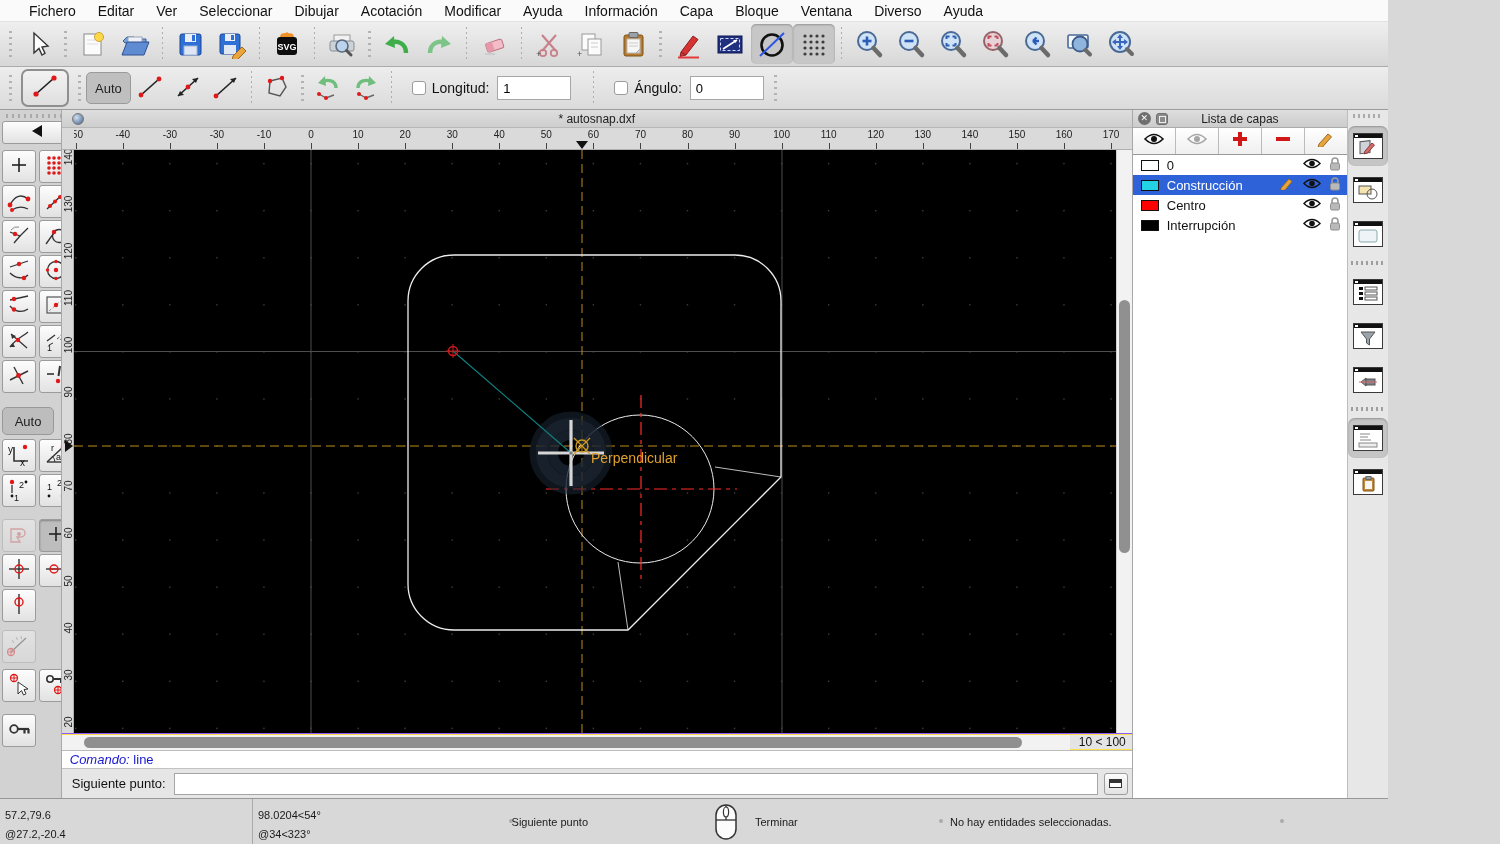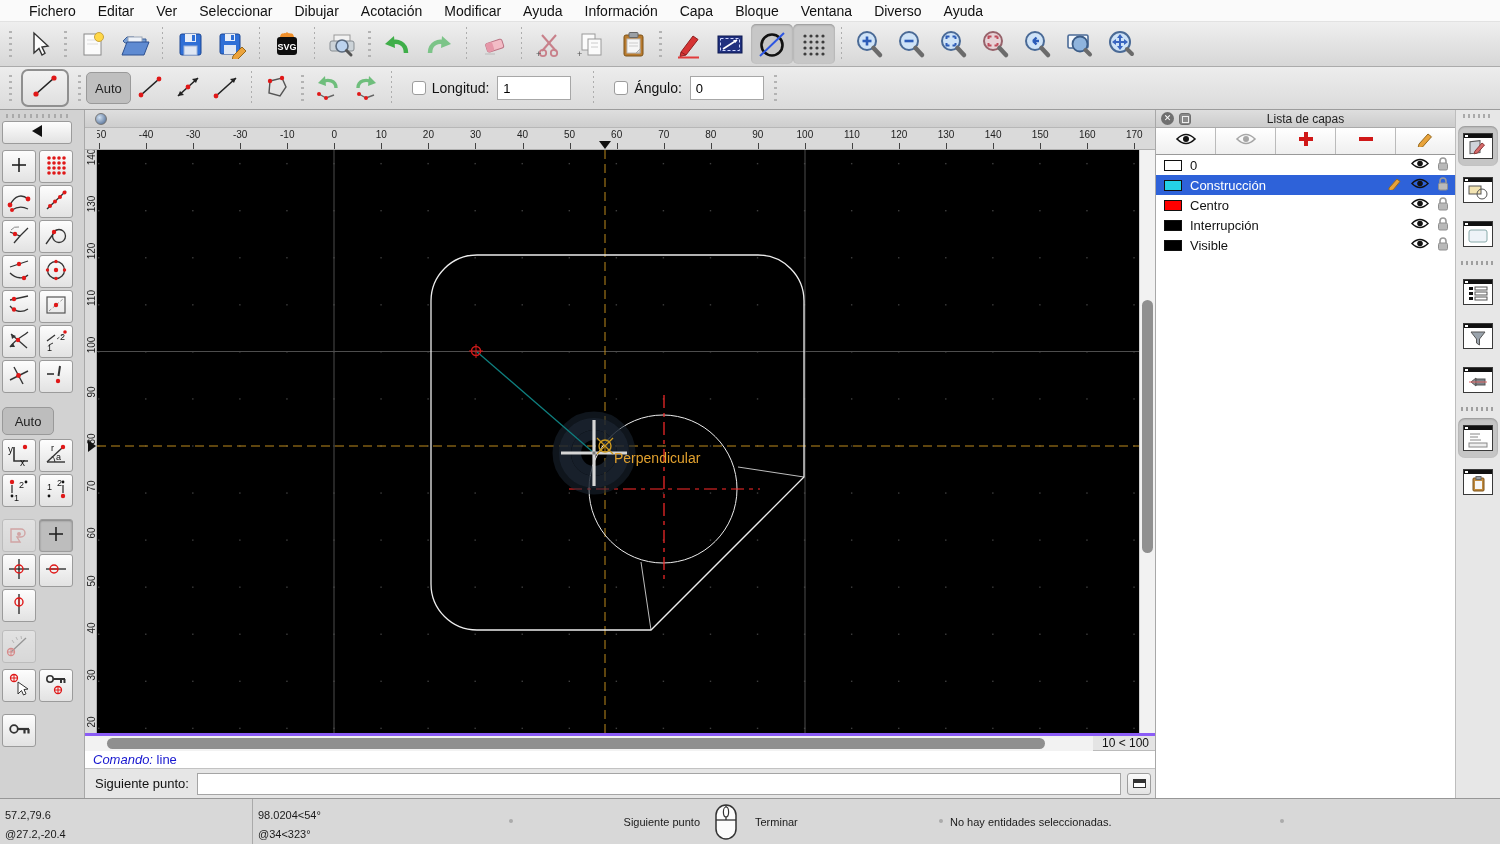--- a/index.html
+++ b/index.html
@@ -1,17 +1,17 @@
 <!DOCTYPE html>
 <html><head>
 <meta charset="utf-8">
 <style>
   * { margin:0; padding:0; box-sizing:border-box; }
   html,body { width:1500px; height:844px; overflow:hidden; font-family:"Liberation Sans",sans-serif; background:#d8d8d8; }
-  .app { width:1500px; height:844px; display:flex; flex-direction:column; }
+  .app { width:1388px; height:844px; display:flex; flex-direction:column; }
 
   
   .menubar { height:22px; background:#fafafa; display:flex; align-items:center; padding-left:18px; gap:0; border-bottom:1px solid #e2e2e2; }
   .mi { font-size:14px; color:#111; padding:0 11px; white-space:nowrap; }
 
   
   .toolbar-main { height:45px; background:linear-gradient(#efefef,#d7d7d7); border-bottom:1px solid #ababab; display:flex; align-items:center; padding:0 4px; }
   .grip { width:3px; height:26px; margin:0 5px; background:repeating-linear-gradient(#b3b3b3 0 2px, transparent 2px 6px); }
   .vsep { width:1px; height:34px; margin:0 6px; background:repeating-linear-gradient(#adadad 0 2px, transparent 2px 5px); }
   .tb { width:42px; height:40px; border:none; background:transparent; display:flex; align-items:center; justify-content:center; }
@@ -52,21 +52,21 @@
   .hruler .lab { position:absolute; top:1px; transform:translateX(-50%); }
   .hruler .tick { position:absolute; bottom:0; width:1px; height:6px; background:#444; }
   .hmark { position:absolute; bottom:0; width:0; height:0; border-left:6px solid transparent; border-right:6px solid transparent; border-top:8px solid #111; transform:translateX(-50%); }
   .cv-body { display:flex; height:583px; }
   .vruler { width:12px; position:relative; background:#dadada; border-right:1px solid #b0b0b0; font-size:10px; color:#222; overflow:hidden; }
   .vruler .lab { position:absolute; left:6px; transform:translate(-50%,-50%) rotate(-90deg); }
   .vmark { position:absolute; right:0; width:0; height:0; border-top:6px solid transparent; border-bottom:6px solid transparent; border-left:8px solid #111; transform:translateY(-50%); }
   .canvas { width:1042px; height:583px; background:#000; position:relative; }
   .vscroll { width:16px; background:#f2f2f2; border-left:1px solid #cfcfcf; position:relative; }
   .vthumb { position:absolute; left:2px; width:11px; border-radius:6px; background:#909090; }
-  .hscroll-row { height:17px; display:flex; align-items:center; background:#fde047; border-top:3px solid #8b5cf6; }
+  .hscroll-row { height:17px; display:flex; align-items:center; background:#fde047; border-top:1px solid #8b5cf6; }
   .hscroll { flex:1; height:15px; position:relative; background:#f2f2f2; }
   .hthumb { position:absolute; top:2px; height:11px; border-radius:6px; background:#8f8f8f; }
   .zoomind { width:62px; text-align:right; padding-right:6px; font-size:12px; color:#111; background:#e4e4e4; }
   .cmdline { height:18px; background:#fff; border-top:1px solid #bbb; font-size:13px; padding:1px 8px; color:#1717cf; }
   .cmdline .p { font-style:italic; }
   .cmdinput-row { height:30px; background:#e6e6e6; border-top:1px solid #c2c2c2; display:flex; align-items:center; padding:0 4px; }
   .cmdlabel { font-size:13px; color:#111; padding:0 8px 0 6px; white-space:nowrap; }
   .cmdinput { flex:1; height:22px; border:1px solid #a5a5a5; background:#fff; font-size:13px; padding:0 4px; font-family:"Liberation Sans",sans-serif; }
   .cmdbtn { width:24px; height:22px; margin-left:6px; background:linear-gradient(#fbfbfb,#e3e3e3); border:1px solid #9d9d9d; border-radius:3px; display:flex; align-items:center; justify-content:center; }
   .winglyph { width:13px; height:9px; border:1px solid #333; background:#fff; position:relative; }
@@ -712,20 +712,21 @@
                 <line x1="18.5" y1="13" x2="18.5" y2="17.5" stroke="#333" stroke-width="2.2"></line>
                 <line x1="22.5" y1="13" x2="22.5" y2="17.5" stroke="#333" stroke-width="2.2"></line>
               </svg></span>
           </button>
       </div>
     </div>
 
     <div class="canvas-col">
       <div class="cv-title">
         <span class="cv-appico"></span>
+        <span class="t">* autosnap.dxf</span>
       </div>
       <div class="ruler-row">
         <div class="ruler-corner"></div>
         <div class="hruler" id="hruler">
             <span class="lab" style="left: 2px;">-50</span>
             <span class="tick" style="left: 2px;"></span>
             <span class="lab" style="left: 49.06px;">-40</span>
             <span class="tick" style="left: 49.06px;"></span>
             <span class="lab" style="left: 96.12px;">-30</span>
             <span class="tick" style="left: 96.12px;"></span>
@@ -1221,32 +1222,20 @@
             <span class="nm">Interrupción</span>
             <span><svg width="18" height="13">
                 <path d="M1 6.5 Q9 -1.5 17 6.5 Q9 14.5 1 6.5 Z" fill="none" stroke="#111" stroke-width="1.5"></path>
                 <circle cx="9" cy="6.5" r="2.8" fill="#111"></circle>
               </svg></span>
             <span><svg width="12" height="15">
                 <path d="M3 7 V5 a3 3 0 0 1 6 0 v2" fill="none" stroke="#9a9a9a" stroke-width="1.6"></path>
                 <rect x="1.5" y="7" width="9" height="7" rx="1.5" fill="#b9b9b9" stroke="#8f8f8f"></rect>
               </svg></span>
           </div>
-          <div class="lrow">
-            <span class="lswatch" style="background:#000000"></span>
-            <span class="nm">Visible</span>
-            <span><svg width="18" height="13">
-                <path d="M1 6.5 Q9 -1.5 17 6.5 Q9 14.5 1 6.5 Z" fill="none" stroke="#111" stroke-width="1.5"></path>
-                <circle cx="9" cy="6.5" r="2.8" fill="#111"></circle>
-              </svg></span>
-            <span><svg width="12" height="15">
-                <path d="M3 7 V5 a3 3 0 0 1 6 0 v2" fill="none" stroke="#9a9a9a" stroke-width="1.6"></path>
-                <rect x="1.5" y="7" width="9" height="7" rx="1.5" fill="#b9b9b9" stroke="#8f8f8f"></rect>
-              </svg></span>
-          </div>
         </div>
     </div>
 
     <div class="right-dock">
       <div class="rd-grip"></div>
       <button class="rdb pressed">
           <span class="wico">
             <span class="bar"></span>
             <span class="body">
               <svg width="22" height="18">

